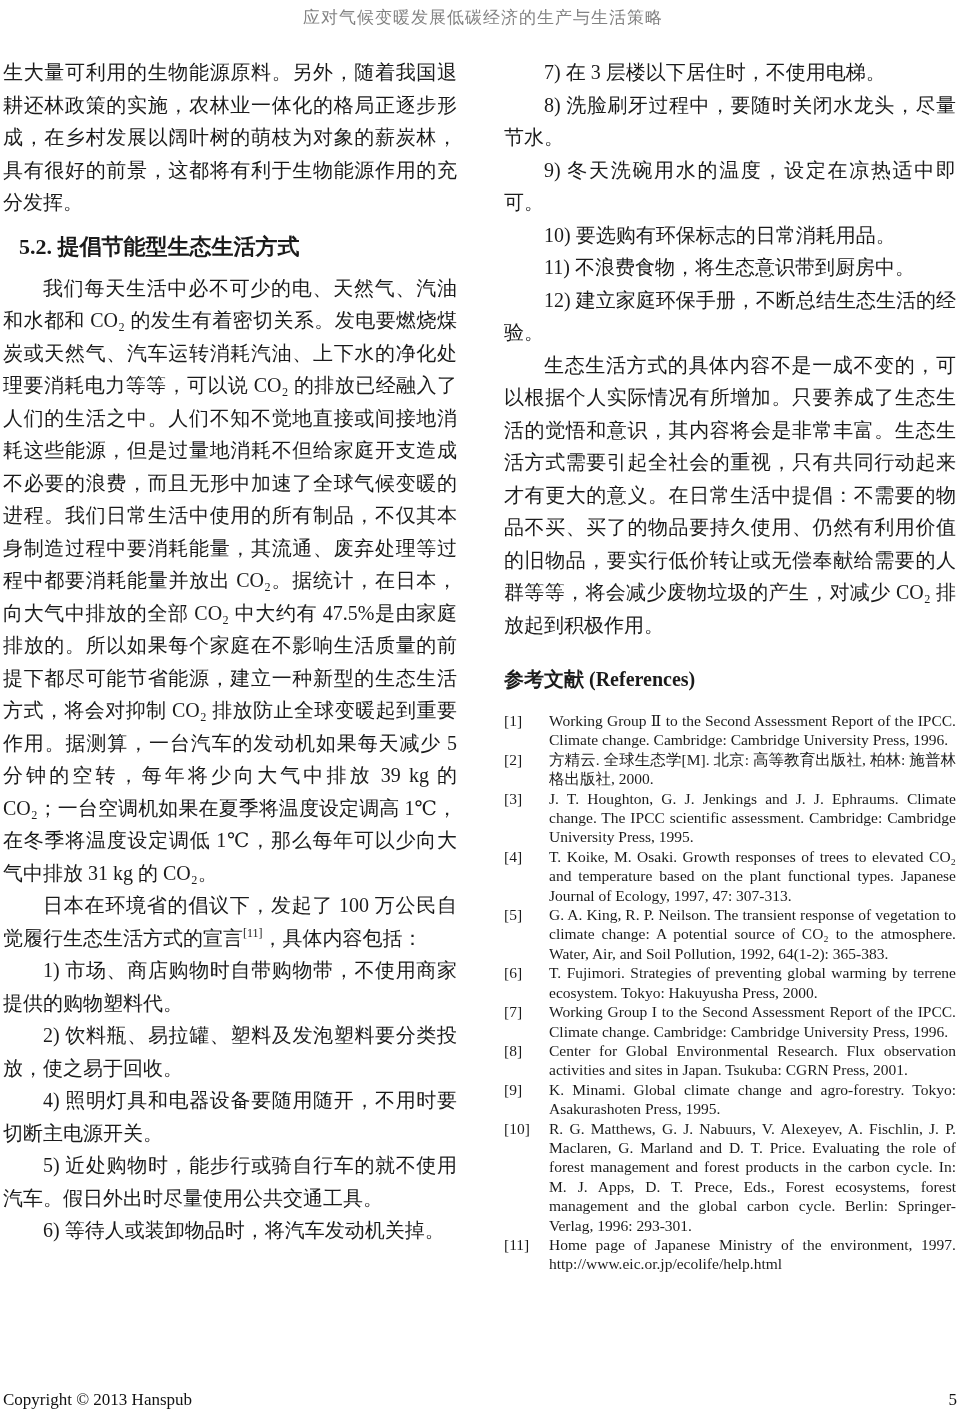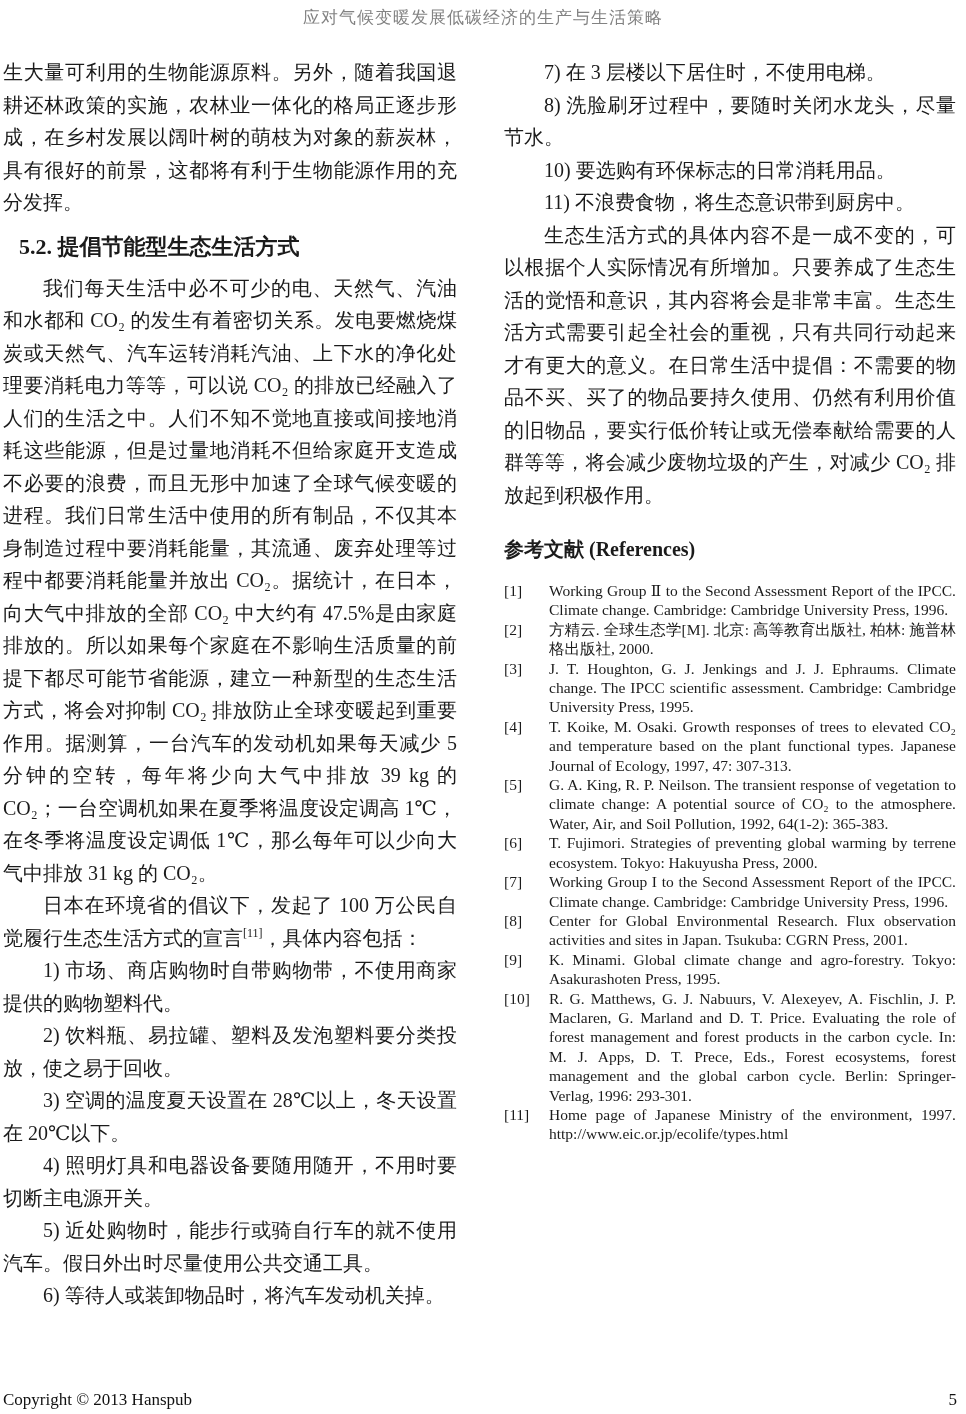--- a/index.html
+++ b/index.html
@@ -105,51 +105,52 @@
         <span class="sec-num">5.2.</span>
         <span class="sec-title">提倡节能型生态生活方式</span>
       </h2>
 
       <p class="body-p indent">我们每天生活中必不可少的电、天然气、汽油和水都和 CO₂ 的发生有着密切关系。发电要燃烧煤炭或天然气、汽车运转消耗汽油、上下水的净化处理要消耗电力等等，可以说 CO₂ 的排放已经融入了人们的生活之中。人们不知不觉地直接或间接地消耗这些能源，但是过量地消耗不但给家庭开支造成不必要的浪费，而且无形中加速了全球气候变暖的进程。我们日常生活中使用的所有制品，不仅其本身制造过程中要消耗能量，其流通、废弃处理等过程中都要消耗能量并放出 CO₂。据统计，在日本，向大气中排放的全部 CO₂ 中大约有 47.5%是由家庭排放的。所以如果每个家庭在不影响生活质量的前提下都尽可能节省能源，建立一种新型的生态生活方式，将会对抑制 CO₂ 排放防止全球变暖起到重要作用。据测算，一台汽车的发动机如果每天减少 5 分钟的空转，每年将少向大气中排放 39 kg 的 CO₂；一台空调机如果在夏季将温度设定调高 1℃，在冬季将温度设定调低 1℃，那么每年可以少向大气中排放 31 kg 的 CO₂。</p>
 
       <p class="body-p indent"><span>日本在环境省的倡议下，发起了 100 万公民自觉履行生态生活方式的宣言</span><sup class="cite">[11]</sup><span>，具体内容包括：</span></p>
 
       <p class="body-p indent">1) 市场、商店购物时自带购物带，不使用商家提供的购物塑料代。</p>
       <p class="body-p indent">2) 饮料瓶、易拉罐、塑料及发泡塑料要分类投放，使之易于回收。</p>
-      <p class="body-p indent">3) 空调的温度夏天设置在 28℃以上，冬天设置在 20℃以下。</p>
       <p class="body-p indent">4) 照明灯具和电器设备要随用随开，不用时要切断主电源开关。</p>
       <p class="body-p indent">5) 近处购物时，能步行或骑自行车的就不使用汽车。假日外出时尽量使用公共交通工具。</p>
       <p class="body-p indent">6) 等待人或装卸物品时，将汽车发动机关掉。</p>
     </div>
 
     <div class="col right">
       <p class="body-p indent">7) 在 3 层楼以下居住时，不使用电梯。</p>
       <p class="body-p indent">8) 洗脸刷牙过程中，要随时关闭水龙头，尽量节水。</p>
+      <p class="body-p indent">9) 冬天洗碗用水的温度，设定在凉热适中即可。</p>
       <p class="body-p indent">10) 要选购有环保标志的日常消耗用品。</p>
       <p class="body-p indent">11) 不浪费食物，将生态意识带到厨房中。</p>
+      <p class="body-p indent">12) 建立家庭环保手册，不断总结生态生活的经验。</p>
 
       <p class="body-p indent">生态生活方式的具体内容不是一成不变的，可以根据个人实际情况有所增加。只要养成了生态生活的觉悟和意识，其内容将会是非常丰富。生态生活方式需要引起全社会的重视，只有共同行动起来才有更大的意义。在日常生活中提倡：不需要的物品不买、买了的物品要持久使用、仍然有利用价值的旧物品，要实行低价转让或无偿奉献给需要的人群等等，将会减少废物垃圾的产生，对减少 CO₂ 排放起到积极作用。</p>
 
       <h2 class="refs-heading">
         <span class="zh">参考文献</span>
         <span class="en">(References)</span>
       </h2>
 
       <div class="ref-list">
         <div class="ref-entry"><span class="ref-label">[1]</span><span class="ref-text">Working Group Ⅱ to the Second Assessment Report of the IPCC. Climate change. Cambridge: Cambridge University Press, 1996.</span></div>
         <div class="ref-entry"><span class="ref-label">[2]</span><span class="ref-text">方精云. 全球生态学[M]. 北京: 高等教育出版社, 柏林: 施普林格出版社, 2000.</span></div>
         <div class="ref-entry"><span class="ref-label">[3]</span><span class="ref-text">J. T. Houghton, G. J. Jenkings and J. J. Ephraums. Climate change. The IPCC scientific assessment. Cambridge: Cambridge University Press, 1995.</span></div>
         <div class="ref-entry"><span class="ref-label">[4]</span><span class="ref-text">T. Koike, M. Osaki. Growth responses of trees to elevated CO₂ and temperature based on the plant functional types. Japanese Journal of Ecology, 1997, 47: 307-313.</span></div>
         <div class="ref-entry"><span class="ref-label">[5]</span><span class="ref-text">G. A. King, R. P. Neilson. The transient response of vegetation to climate change: A potential source of CO₂ to the atmosphere. Water, Air, and Soil Pollution, 1992, 64(1-2): 365-383.</span></div>
         <div class="ref-entry"><span class="ref-label">[6]</span><span class="ref-text">T. Fujimori. Strategies of preventing global warming by terrene ecosystem. Tokyo: Hakuyusha Press, 2000.</span></div>
         <div class="ref-entry"><span class="ref-label">[7]</span><span class="ref-text">Working Group I to the Second Assessment Report of the IPCC. Climate change. Cambridge: Cambridge University Press, 1996.</span></div>
         <div class="ref-entry"><span class="ref-label">[8]</span><span class="ref-text">Center for Global Environmental Research. Flux observation activities and sites in Japan. Tsukuba: CGRN Press, 2001.</span></div>
         <div class="ref-entry"><span class="ref-label">[9]</span><span class="ref-text">K. Minami. Global climate change and agro-forestry. Tokyo: Asakurashoten Press, 1995.</span></div>
         <div class="ref-entry"><span class="ref-label">[10]</span><span class="ref-text">R. G. Matthews, G. J. Nabuurs, V. Alexeyev, A. Fischlin, J. P. Maclaren, G. Marland and D. T. Price. Evaluating the role of forest management and forest products in the carbon cycle. In: M. J. Apps, D. T. Prece, Eds., Forest ecosystems, forest management and the global carbon cycle. Berlin: Springer-Verlag, 1996: 293-301.</span></div>
-        <div class="ref-entry"><span class="ref-label">[11]</span><span class="ref-text">Home page of Japanese Ministry of the environment, 1997.</span> <span class="ref-url">http://www.eic.or.jp/ecolife/types.html</span></div>
+        <div class="ref-entry"><span class="ref-label">[11]</span><span class="ref-text">Home page of Japanese Ministry of the environment, 1997.</span> <span class="ref-url">http://www.eic.or.jp/ecolife/help.html</span></div>
       </div>
     </div>
 
   </div>
 
   <div class="page-footer">
     <span>Copyright © 2013 Hanspub</span>
     <span>5</span>
   </div>
 

